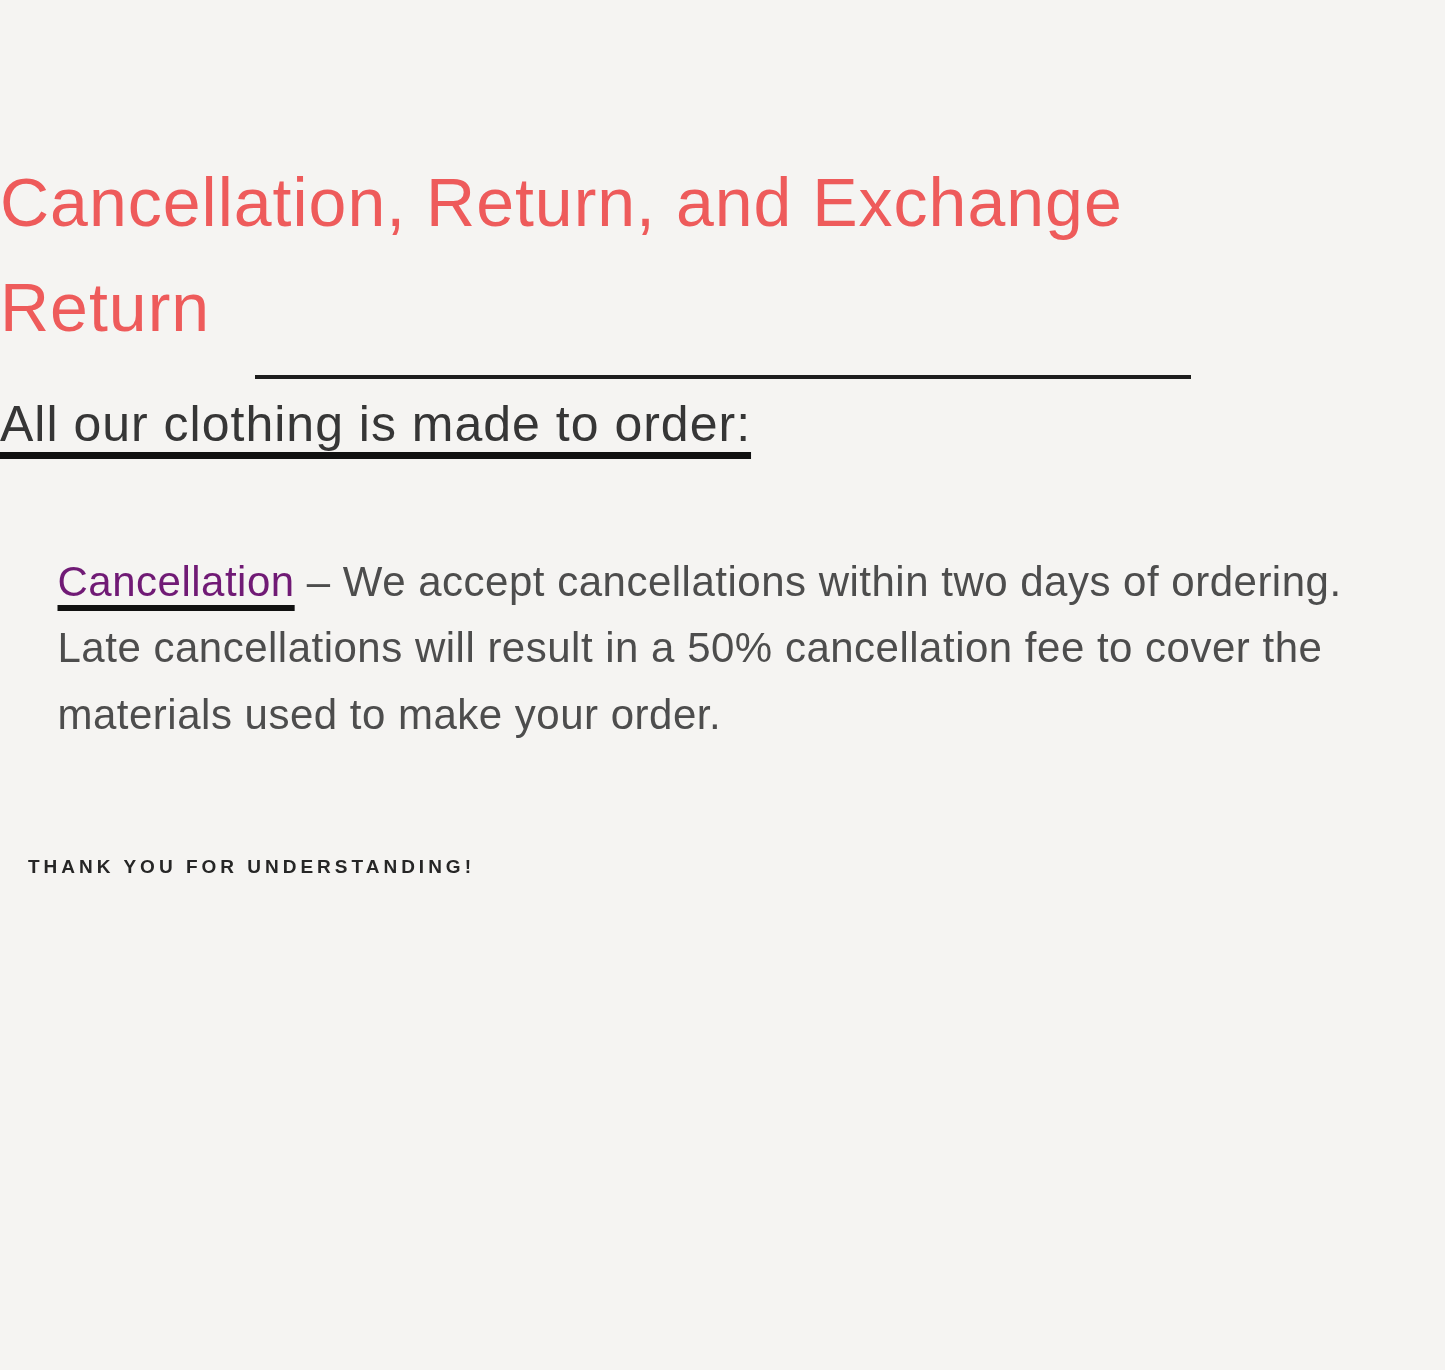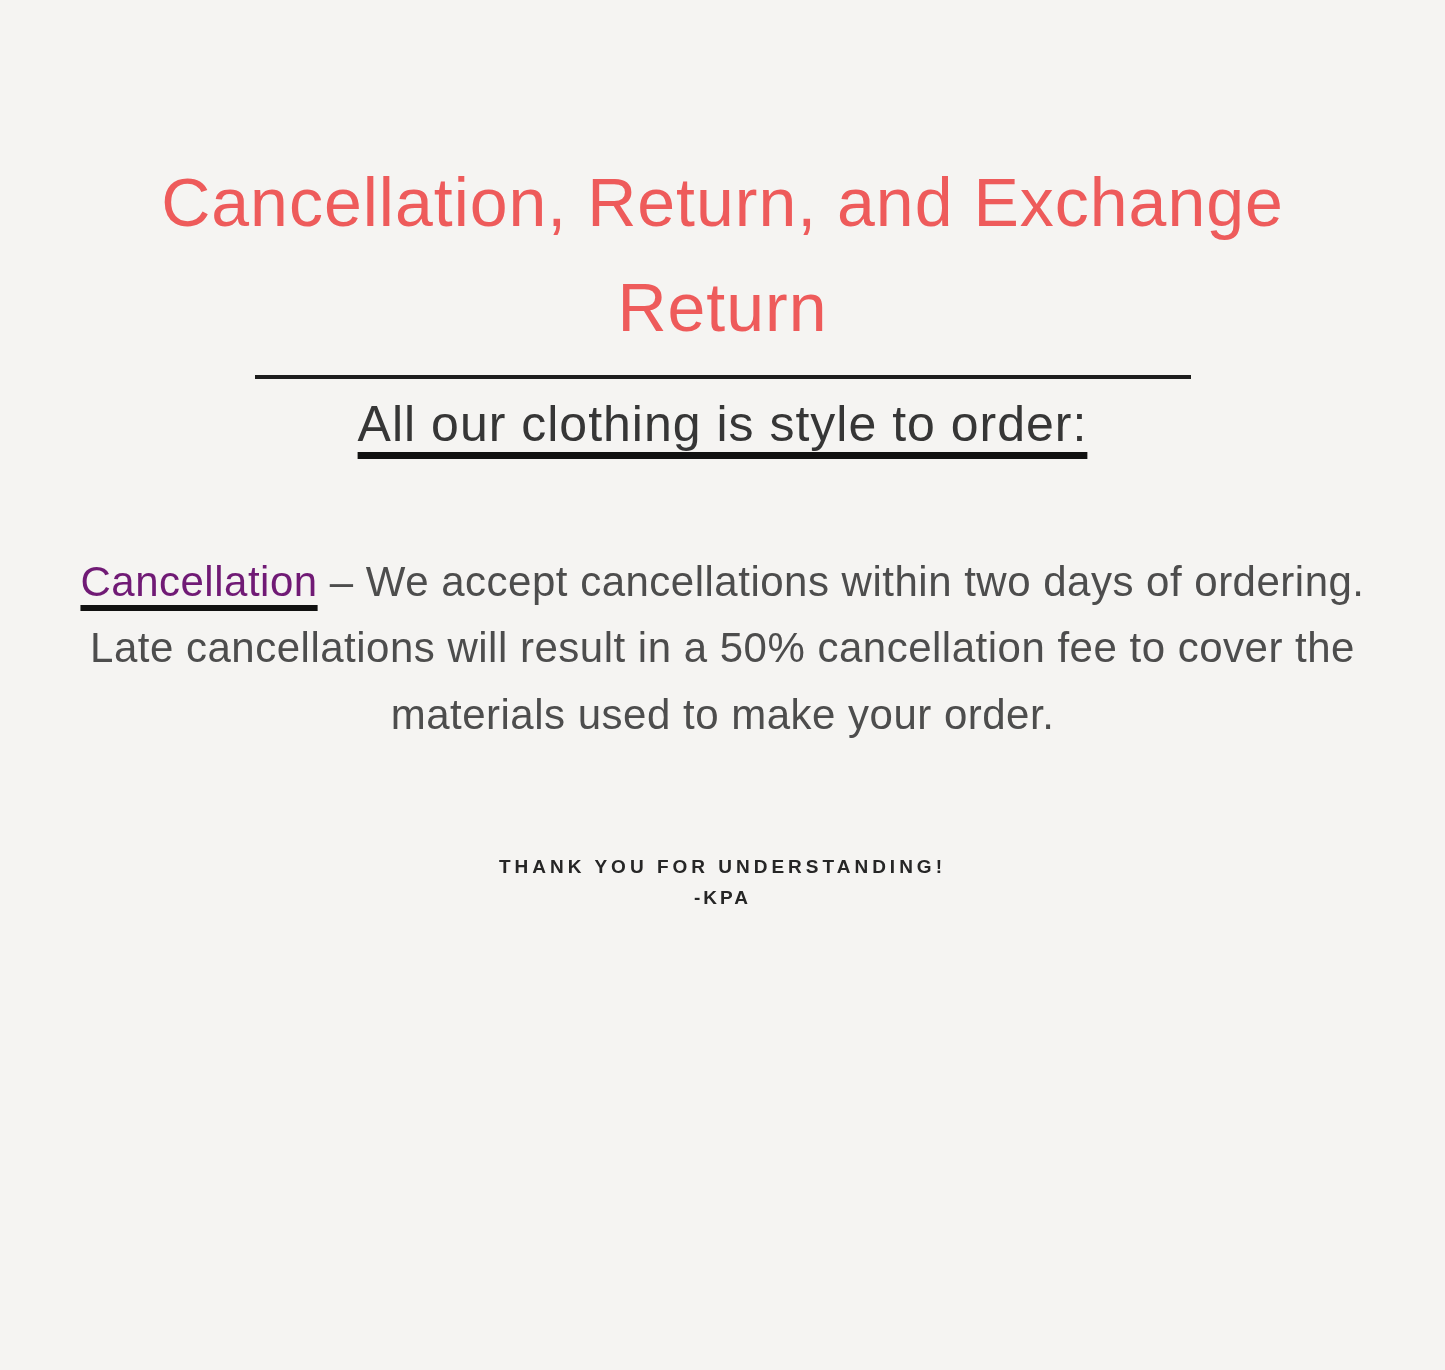--- a/index.html
+++ b/index.html
@@ -9,21 +9,21 @@
     height: 1370px;
     background: #f5f4f2;
     font-family: "Liberation Sans", sans-serif;
     overflow: hidden;
   }
 
   .poster {
     width: 1445px;
     height: 1370px;
     background: #f5f4f2;
-    text-align: center;
+    text-align: left;
     padding-top: 150px;
   }
 
   
   .title {
     color: #ee5b5b;
     font-weight: 400;
     font-size: 68px;
     line-height: 1.55;
     letter-spacing: 1px;
@@ -72,20 +72,21 @@
     text-decoration-thickness: 6px;
     text-decoration-color: #111;
     text-underline-offset: 9px;
     color: #701a75;
   }
 
   
   .footer {
     margin-top: 108px;
     color: #262626;
+    padding-left: 28px;
   }
   .footer .line1 {
     font-size: 19px;
     font-weight: 700;
     letter-spacing: 4px;
   }
   .footer .line2 {
     margin-top: 9px;
     font-size: 19px;
     font-weight: 700;
@@ -98,32 +99,31 @@
 <div class="poster">
 
   <h1 class="title">
     <span class="line">Cancellation, Return, and Exchange</span>
     <span class="line">Return</span>
   </h1>
 
   <div class="divider"></div>
 
   <div class="subtitle">
-    <span class="underlined">All our clothing is style to order:</span>
+    <span class="underlined">All our clothing is made to order:</span>
   </div>
 
   <div class="sections">
 
     <p class="section">
       <span class="keyword">Cancellation</span>
       <span>– We accept cancellations within two days of ordering. Late cancellations will result in a 50% cancellation fee to cover the materials used to make your order.</span>
     </p>
 
 
 
   </div>
 
   <div class="footer">
     <div class="line1">THANK YOU FOR UNDERSTANDING!</div>
-    <div class="line2">-KPA</div>
   </div>
 
 </div>
 
 </body></html>

